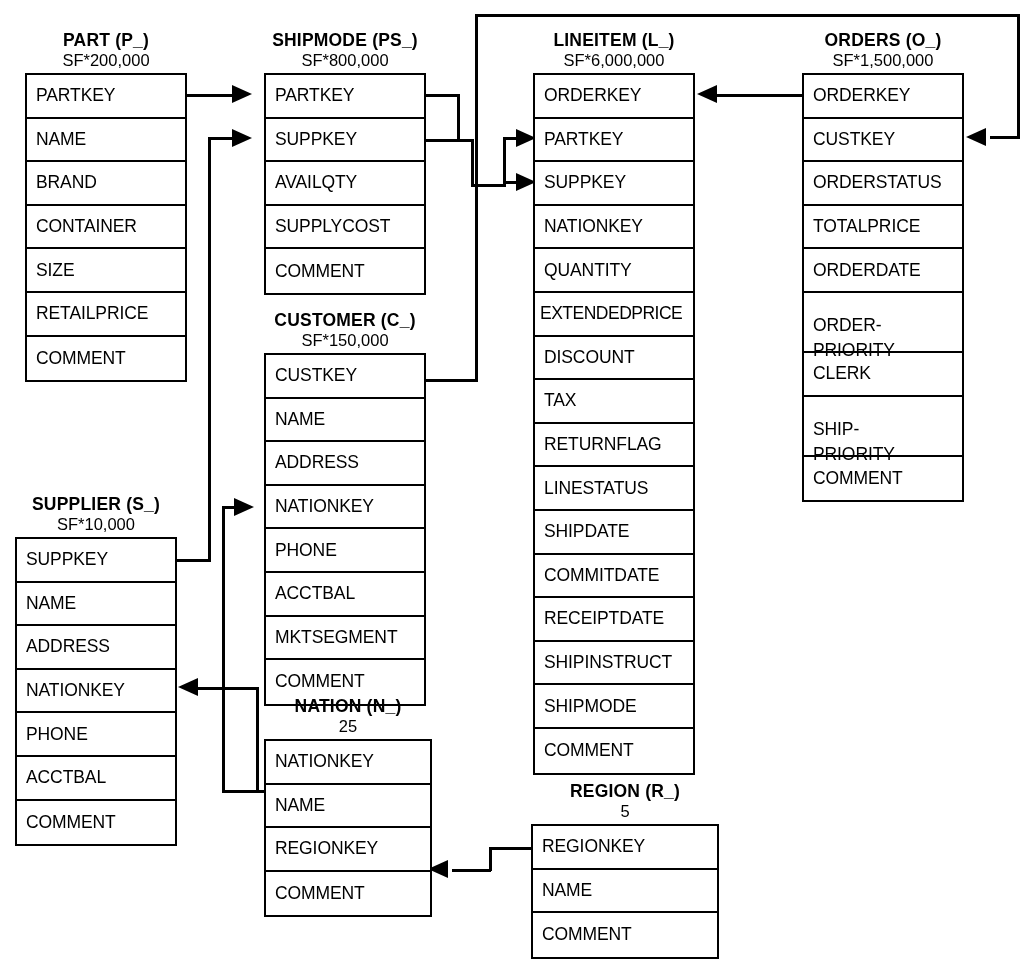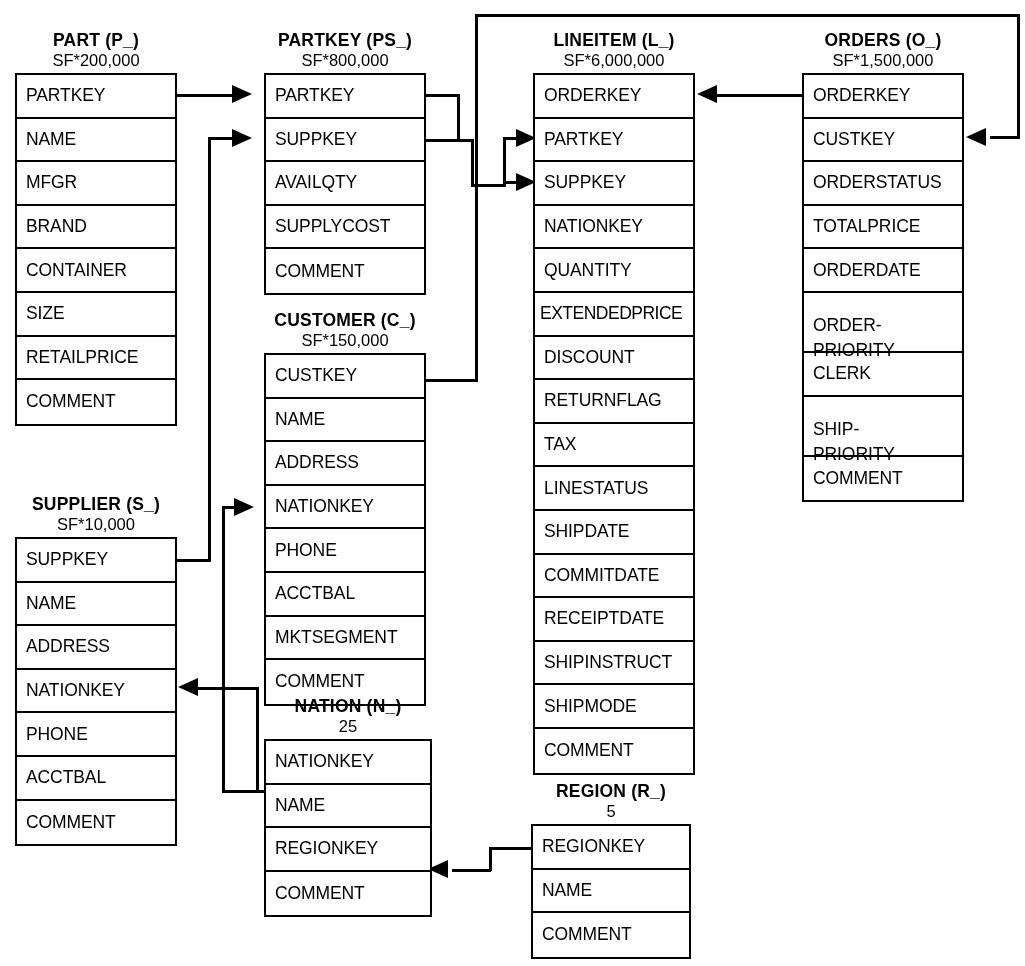--- a/index.html
+++ b/index.html
@@ -124,37 +124,36 @@
   <div class="ln v" style="left:256px;top:687px;height:105px;"></div>
   <div class="ln h" style="left:222px;top:790px;width:36px;"></div>
   <div class="ln h" style="left:196px;top:687px;width:62px;"></div>
   <div class="arrow left" style="left:178px;top:678px;"></div>
 
   <div class="ln h" style="left:489px;top:847px;width:44px;"></div>
   <div class="ln v" style="left:489px;top:847px;height:24px;"></div>
   <div class="ln h" style="left:452px;top:869px;width:39px;"></div>
   <div class="arrow left" style="left:428px;top:860px;"></div>
 
-  <div class="tbl" id="t-part" style="left:15px;top:30px;width:162px;">
+  <div class="tbl" id="t-part" style="left:25px;top:30px;width:162px;">
     <div class="tbl-title">PART (P_)</div>
     <div class="tbl-card">SF*200,000</div>
     <div class="tbl-box">
       <div class="fld">PARTKEY</div>
       <div class="fld">NAME</div>
-      <div class="fld">MFGR</div>
       <div class="fld">BRAND</div>
       <div class="fld">CONTAINER</div>
       <div class="fld">SIZE</div>
       <div class="fld">RETAILPRICE</div>
       <div class="fld">COMMENT</div>
     </div>
   </div>
 
   <div class="tbl" id="t-partsupp" style="left:264px;top:30px;width:162px;">
-    <div class="tbl-title">PARTKEY (PS_)</div>
+    <div class="tbl-title">SHIPMODE (PS_)</div>
     <div class="tbl-card">SF*800,000</div>
     <div class="tbl-box">
       <div class="fld">PARTKEY</div>
       <div class="fld">SUPPKEY</div>
       <div class="fld">AVAILQTY</div>
       <div class="fld">SUPPLYCOST</div>
       <div class="fld">COMMENT</div>
     </div>
   </div>
 
@@ -162,22 +161,22 @@
     <div class="tbl-title">LINEITEM (L_)</div>
     <div class="tbl-card">SF*6,000,000</div>
     <div class="tbl-box">
       <div class="fld">ORDERKEY</div>
       <div class="fld">PARTKEY</div>
       <div class="fld">SUPPKEY</div>
       <div class="fld">NATIONKEY</div>
       <div class="fld">QUANTITY</div>
       <div class="fld wide">EXTENDEDPRICE</div>
       <div class="fld">DISCOUNT</div>
+      <div class="fld">TAX</div>
       <div class="fld">RETURNFLAG</div>
-      <div class="fld">TAX</div>
       <div class="fld">LINESTATUS</div>
       <div class="fld">SHIPDATE</div>
       <div class="fld">COMMITDATE</div>
       <div class="fld">RECEIPTDATE</div>
       <div class="fld">SHIPINSTRUCT</div>
       <div class="fld">SHIPMODE</div>
       <div class="fld">COMMENT</div>
     </div>
   </div>
 
@@ -236,21 +235,21 @@
     <div class="tbl-title">NATION (N_)</div>
     <div class="tbl-card">25</div>
     <div class="tbl-box">
       <div class="fld">NATIONKEY</div>
       <div class="fld">NAME</div>
       <div class="fld">REGIONKEY</div>
       <div class="fld">COMMENT</div>
     </div>
   </div>
 
-  <div class="tbl" id="t-region" style="left:531px;top:781px;width:160px;">
+  <div class="tbl" id="t-region" style="left:531px;top:781px;width:188px;">
     <div class="tbl-title">REGION (R_)</div>
     <div class="tbl-card">5</div>
     <div class="tbl-box">
       <div class="fld">REGIONKEY</div>
       <div class="fld">NAME</div>
       <div class="fld">COMMENT</div>
     </div>
   </div>
 
 </div>

